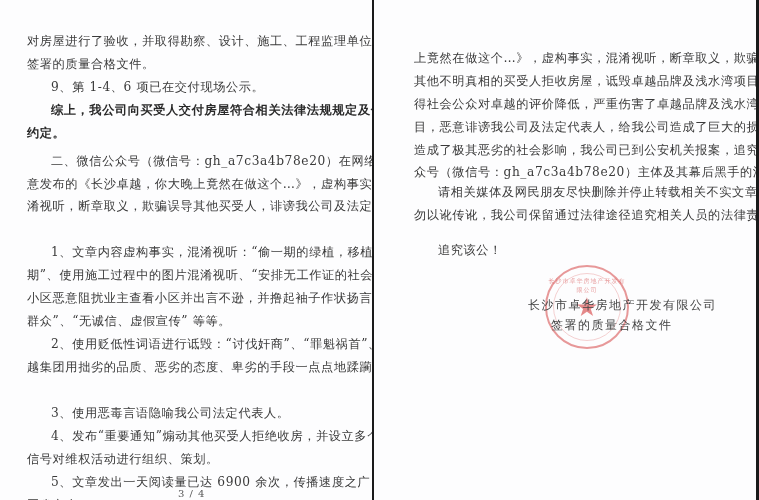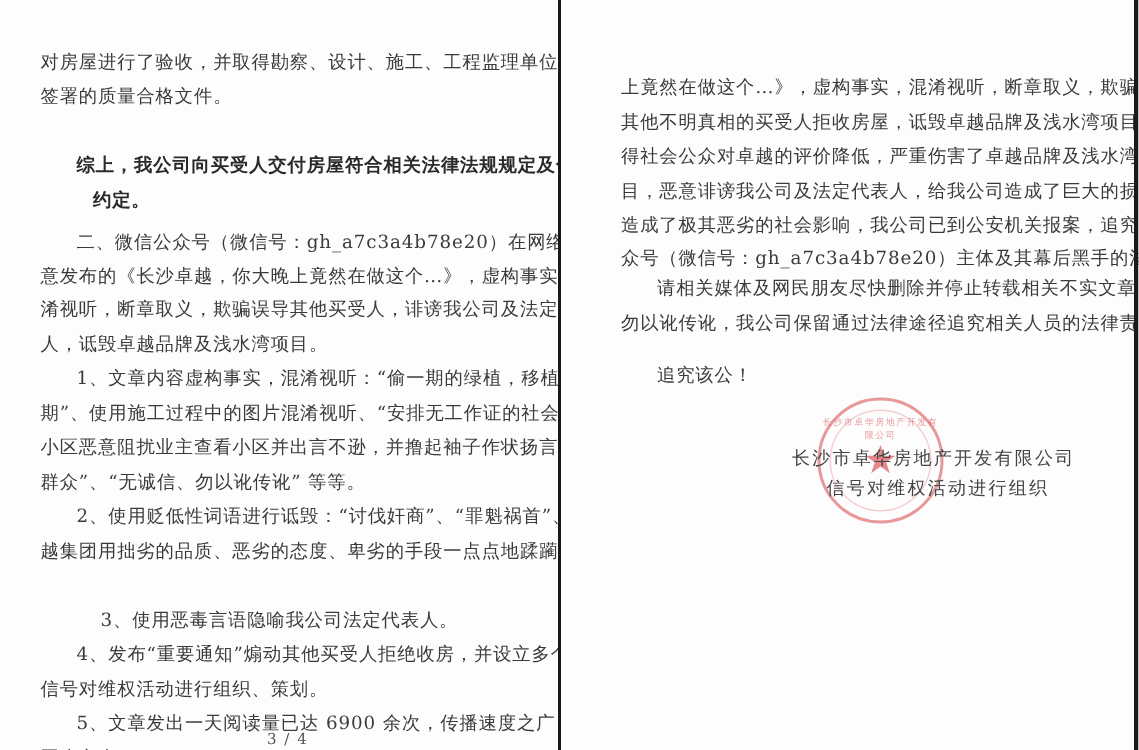--- a/index.html
+++ b/index.html
@@ -45,34 +45,34 @@
     font-size:9px; color:rgba(214,70,70,0.55); letter-spacing:1px;
   }
   .sign { position:absolute; font-size:12px; letter-spacing:1.5px; color:#444; white-space:nowrap; }
 </style>
 </head>
 <body>
 
 <div class="page" id="page-left">
   <div class="line" style="left:27px;top:34px;">对房屋进行了验收，并取得勘察、设计、施工、工程监理单位分别</div>
   <div class="line" style="left:27px;top:57px;text-align:center;">签署的质量合格文件。</div>
+  <div class="line" style="left:51px;top:80px;">9、第 1-4、6 项已在交付现场公示。</div>
   <div class="line bold" style="left:51px;top:103px;">综上，我公司向买受人交付房屋符合相关法律法规规定及合同</div>
-  <div class="line bold" style="left:27px;top:126px;margin-left:35px;">约定。</div>
+  <div class="line bold" style="left:27px;top:126px;">约定。</div>
 
   <div class="line" style="left:51px;top:154px;">二、微信公众号（微信号：gh_a7c3a4b78e20）在网络平台恶</div>
   <div class="line" style="left:27px;top:177px;">意发布的《长沙卓越，你大晚上竟然在做这个…》，虚构事实，混</div>
   <div class="line" style="left:27px;top:199px;">淆视听，断章取义，欺骗误导其他买受人，诽谤我公司及法定代表</div>
-  <div class="line" style="left:27px;top:222px;">人，诋毁卓越品牌及浅水湾项目。</div>
   <div class="line" style="left:51px;top:245px;">1、文章内容虚构事实，混淆视听：“偷一期的绿植，移植到二</div>
   <div class="line" style="left:27px;top:268px;">期”、使用施工过程中的图片混淆视听、“安排无工作证的社会人在</div>
   <div class="line" style="left:27px;top:291px;">小区恶意阻扰业主查看小区并出言不逊，并撸起袖子作状扬言要打</div>
-  <div class="line" style="left:27px;top:314px;">群众”、“无诚信、勿以讹传讹” 等等。</div>
+  <div class="line" style="left:27px;top:314px;">群众”、“无诚信、虚假宣传” 等等。</div>
   <div class="line" style="left:51px;top:337px;">2、使用贬低性词语进行诋毁：“讨伐奸商”、“罪魁祸首”、“卓</div>
   <div class="line" style="left:27px;top:360px;">越集团用拙劣的品质、恶劣的态度、卑劣的手段一点点地蹂躏与践</div>
-  <div class="line" style="left:51px;top:406px;margin-left:16px;">3、使用恶毒言语隐喻我公司法定代表人。</div>
+  <div class="line" style="left:51px;top:406px;">3、使用恶毒言语隐喻我公司法定代表人。</div>
   <div class="line" style="left:51px;top:429px;">4、发布“重要通知”煽动其他买受人拒绝收房，并设立多个微</div>
   <div class="line" style="left:27px;top:452px;font-family:Liberation Serif, serif;">信号对维权活动进行组织、策划。</div>
   <div class="line" style="left:51px;top:475px;">5、文章发出一天阅读量已达 6900 余次，传播速度之广，影响</div>
   <div class="line" style="left:27px;top:498px;">恶劣之大。</div>
 
   <div class="pagenum" style="left:178px;top:488px;">3 / 4</div>
 </div>
 
 <div class="divider" id="divider-mid"></div>
 
@@ -88,15 +88,15 @@
   <div class="line" style="left:64px;top:243px;">追究该公！</div>
 </div>
 
 <div class="seal">
   <div class="seal-inner"></div>
   <div class="seal-text" style="font-size:6px; top:10px;">长沙市卓华房地产开发有限公司</div>
   <div class="seal-star">★</div>
 </div>
 
 <div class="sign" style="left:528px;top:297px;">长沙市卓华房地产开发有限公司</div>
-<div class="sign" style="left:551px;top:317px;">信号对维权活动进行组织</div>
+<div class="sign" style="left:551px;top:317px;">签署的质量合格文件</div>
 
 <div class="divider" id="divider-right"></div>
 
 </body></html>

